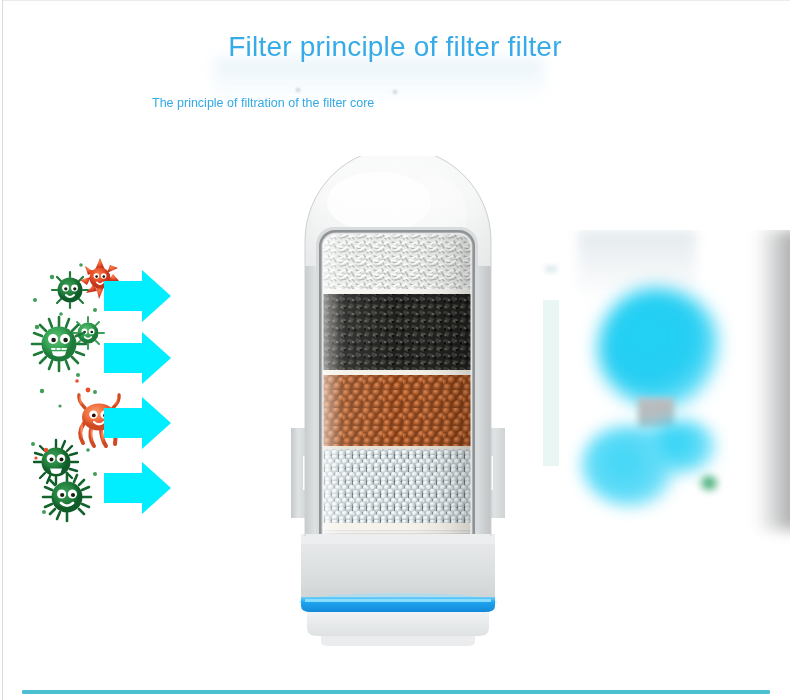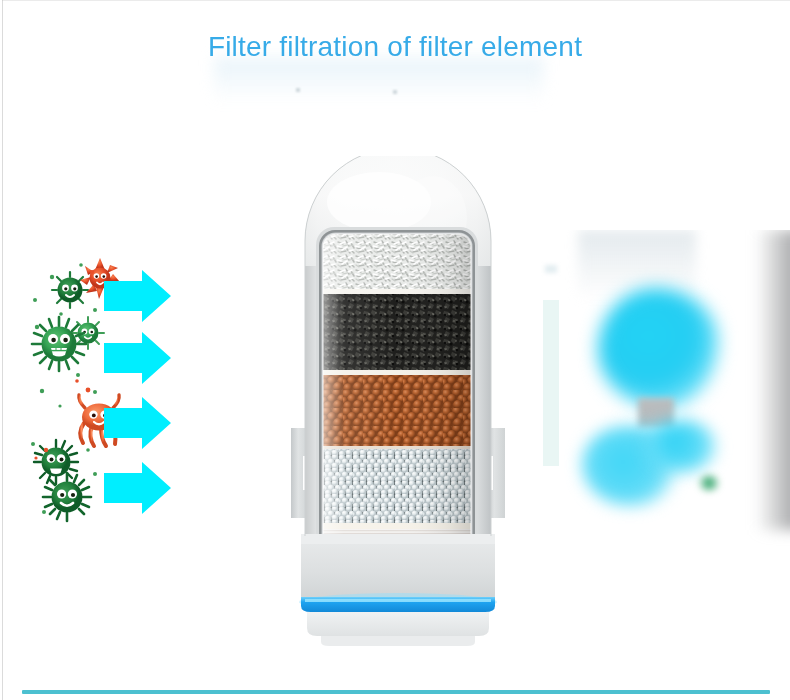--- a/index.html
+++ b/index.html
@@ -179,21 +179,22 @@
 
 <div id="page">
 
   <div class="edge-top"></div>
   <div class="edge-left"></div>
 
   <div class="ghost-title"></div>
   <div class="ghost-spec-1"></div>
   <div class="ghost-spec-2"></div>
 
-  <div class="title">Filter filtration of filter element</div>
+  <div class="title">Filter principle of filter filter</div>
+  <div class="subtitle">The principle of filtration of the filter core</div>
 
   <svg class="germ-layer" width="790" height="700" viewBox="0 0 790 700">
 
     <defs>
       <radialGradient id="gGreenA" cx="40%" cy="35%">
         <stop offset="0%" stop-color="#5fc173"></stop>
         <stop offset="60%" stop-color="#36a455"></stop>
         <stop offset="100%" stop-color="#1d7a39"></stop>
       </radialGradient>
       <radialGradient id="gGreenB" cx="40%" cy="35%">

